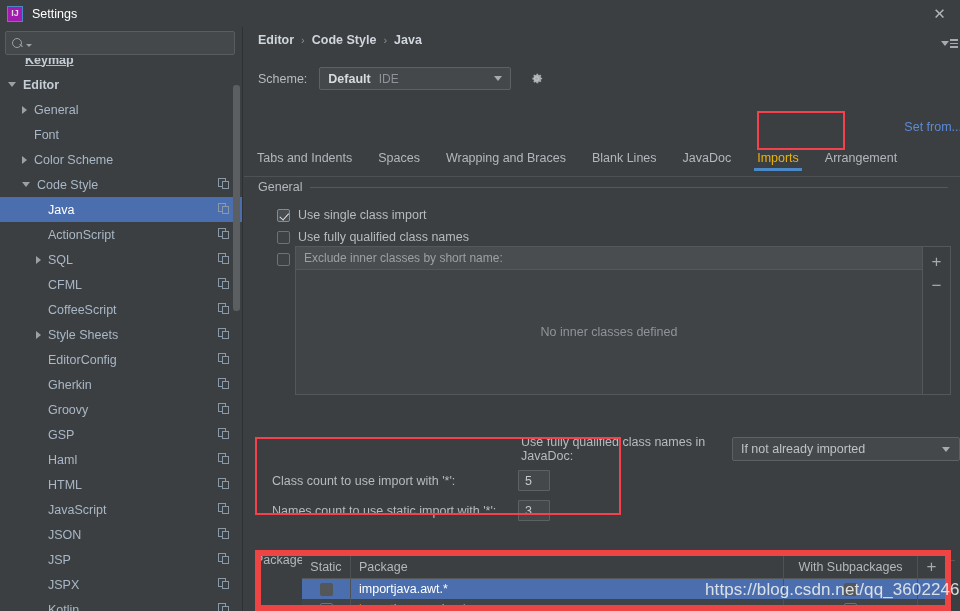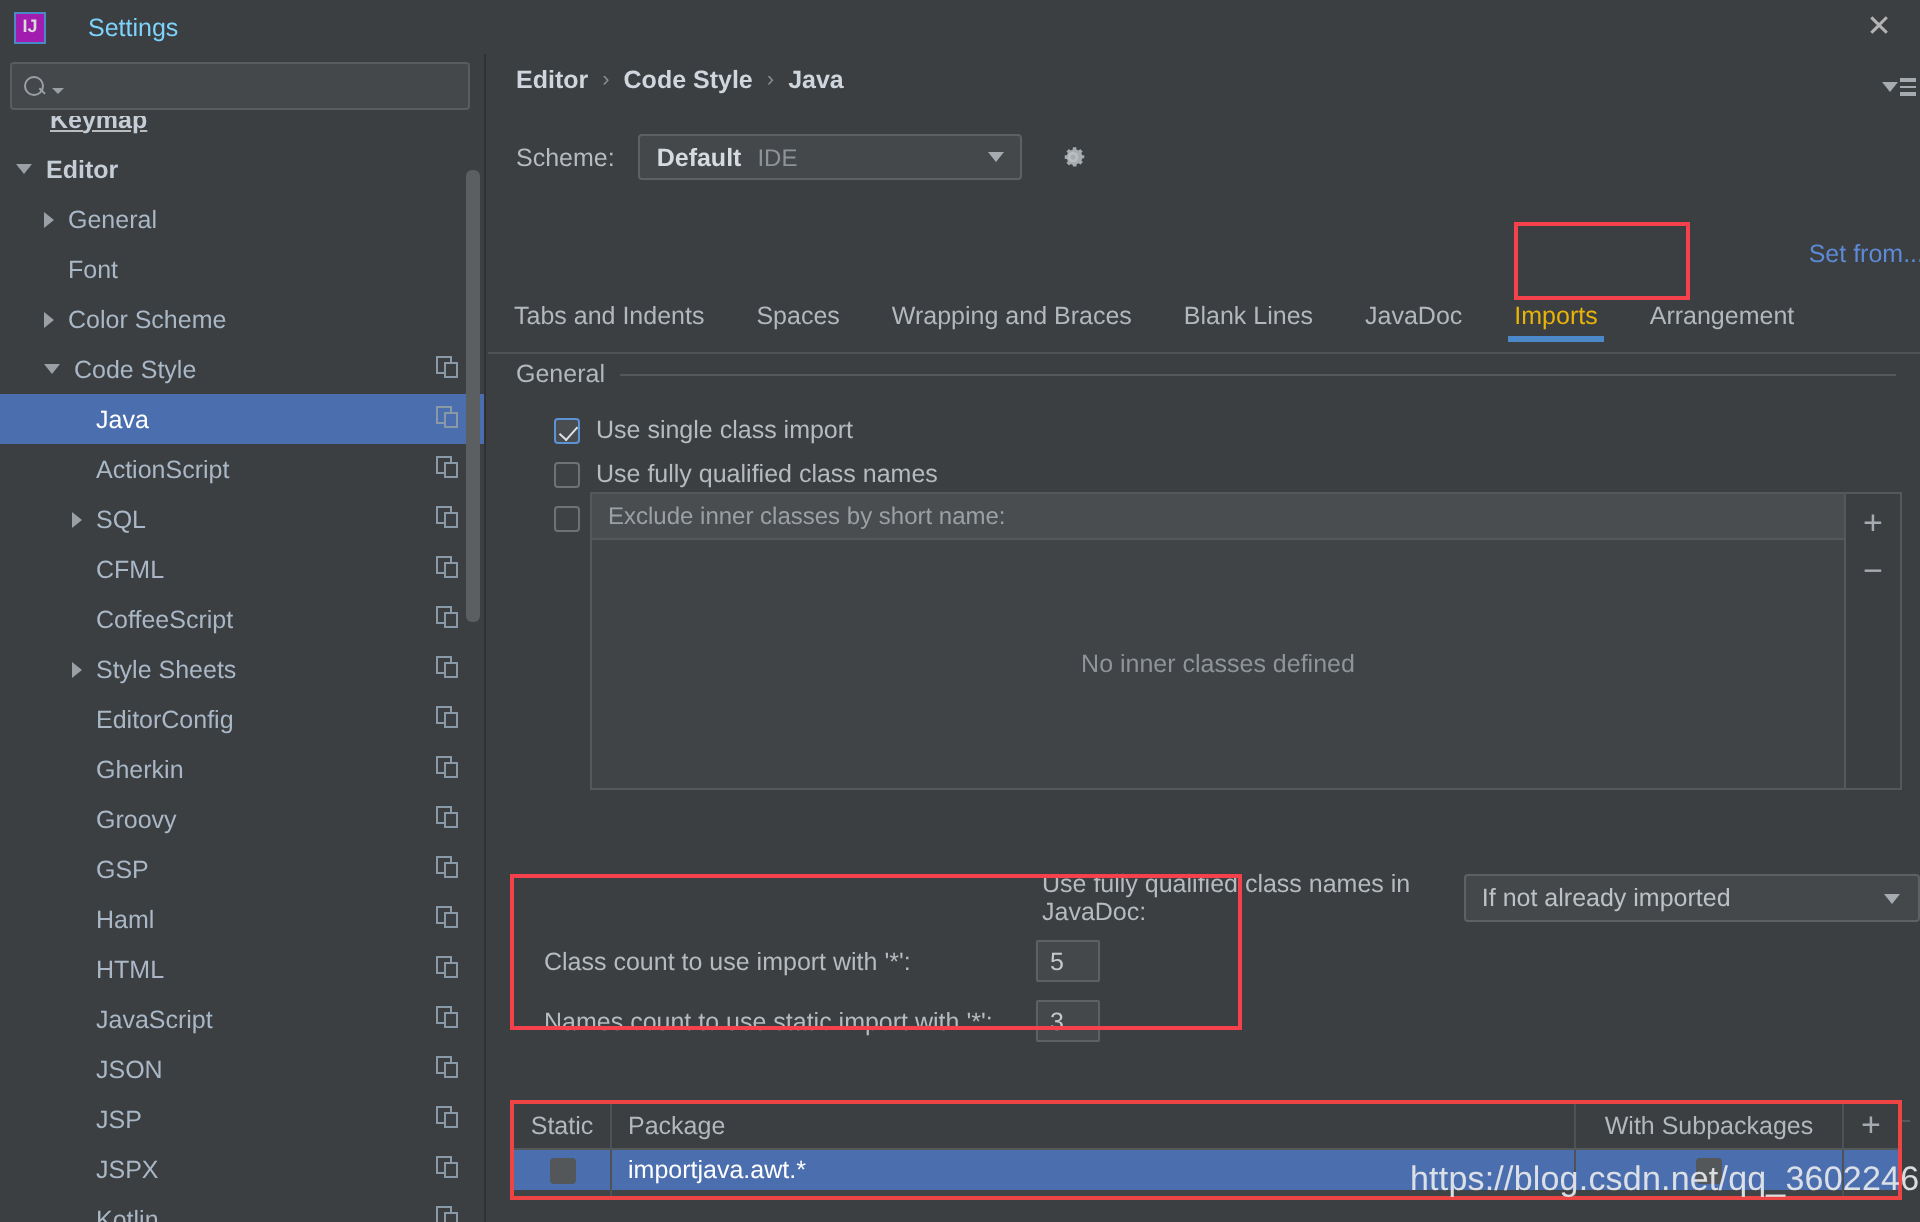--- a/index.html
+++ b/index.html
@@ -18,21 +18,21 @@
     position: absolute; left: 0; top: 0; width: 960px; height: 27px;
     background: #3c3f41; display: flex; align-items: center;
   }
   .ij-logo {
     width: 16px; height: 16px; margin-left: 7px;
     border: 1px solid #4a88c7; background: #a21caf;
     display: flex; align-items: center; justify-content: center;
     font-size: 9px; font-weight: bold; color: #dcdcdc;
     font-family: "Liberation Sans", sans-serif; line-height: 1;
   }
-  .title-text { margin-left: 21px; font-size: 12.5px; color: #7dd3fc; }
+  .title-text { margin-left: 9px; font-size: 12.5px; color: #ffffff; }
   .close-btn {
     position: absolute; right: 12px; top: 5px; width: 17px; height: 17px;
     display: flex; align-items: center; justify-content: center;
     font-size: 15px; color: #b4b4b4; line-height: 1; cursor: default;
   }
 
   
   .left-panel {
     position: absolute; left: 0; top: 27px; width: 243px; height: 584px;
     background: #3c3f41; border-right: 1px solid #2e3133; overflow: hidden;
@@ -234,22 +234,22 @@
   
   .count-row { position: absolute; display: flex; align-items: center; font-size: 12.5px; color: #b6bbbf; }
   .count-field {
     width: 32px; height: 21px; background: #45484a; border: 1px solid #5e6163;
     display: flex; align-items: center; padding-left: 6px;
     font-size: 12.5px; color: #c4c9cd; border-radius: 1px;
   }
 
   
   .pkg-table {
-    position: absolute; left: 255px; top: 550px; width: 696px; height: 50px;
-    border: 2px solid #ef4444; overflow: hidden;
+    position: absolute; left: 255px; top: 550px; width: 696px; height: 61px;
+    border: 6px solid #ef4444; overflow: hidden; padding-left: 41px;
   }
   .pkg-head {
     display: flex; height: 23px; background: #3c3f41;
     border-bottom: 1px solid #555859; font-size: 12.5px; color: #b2b8bd;
   }
   .pkg-head .c-static { width: 49px; display: flex; align-items: center; justify-content: center;
     border-right: 1px solid #4f5254; }
   .pkg-head .c-pkg { flex: 1; display: flex; align-items: center; padding-left: 8px;
     border-right: 1px solid #4f5254; }
   .pkg-head .c-sub { width: 134px; display: flex; align-items: center; justify-content: center;

